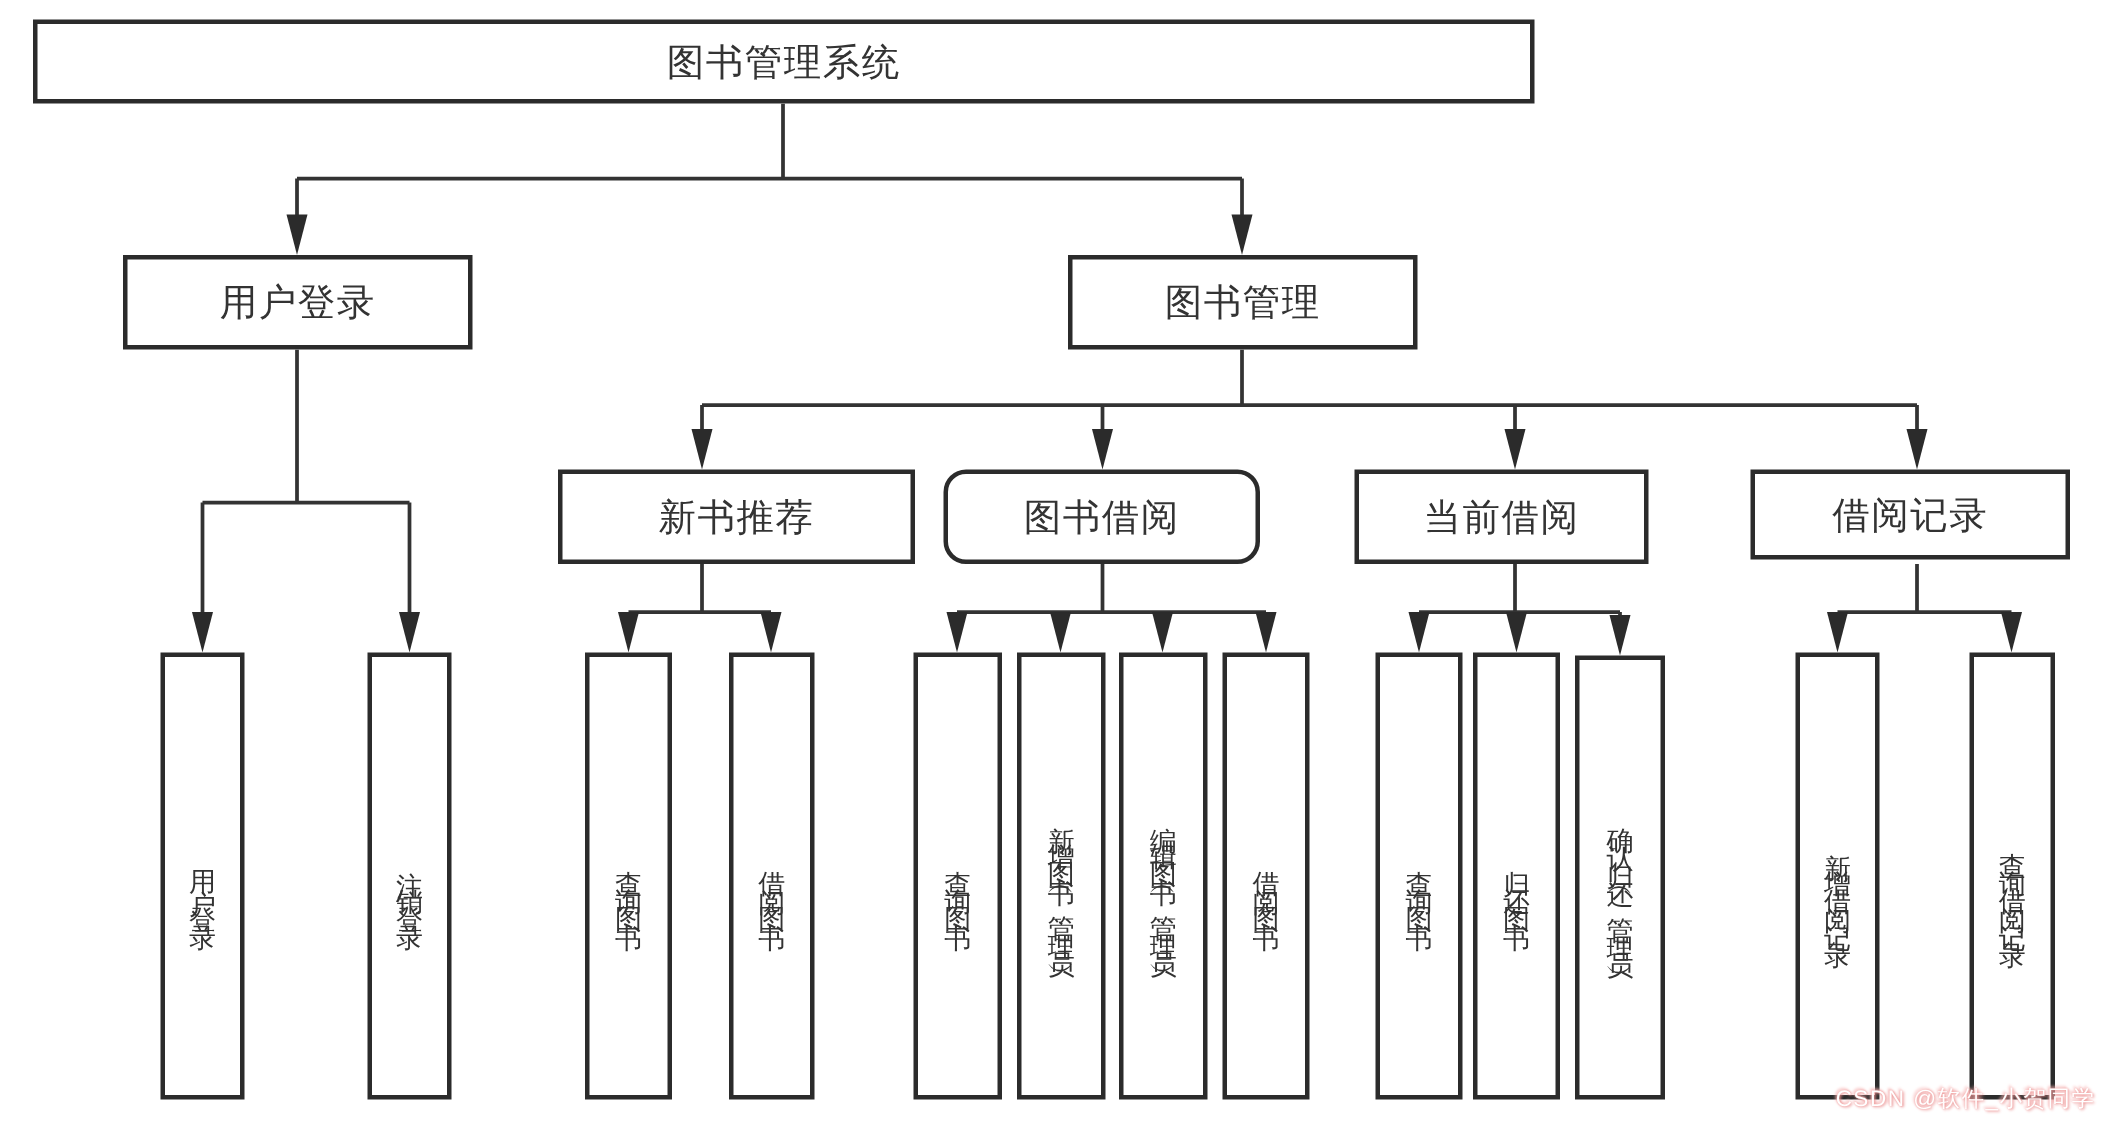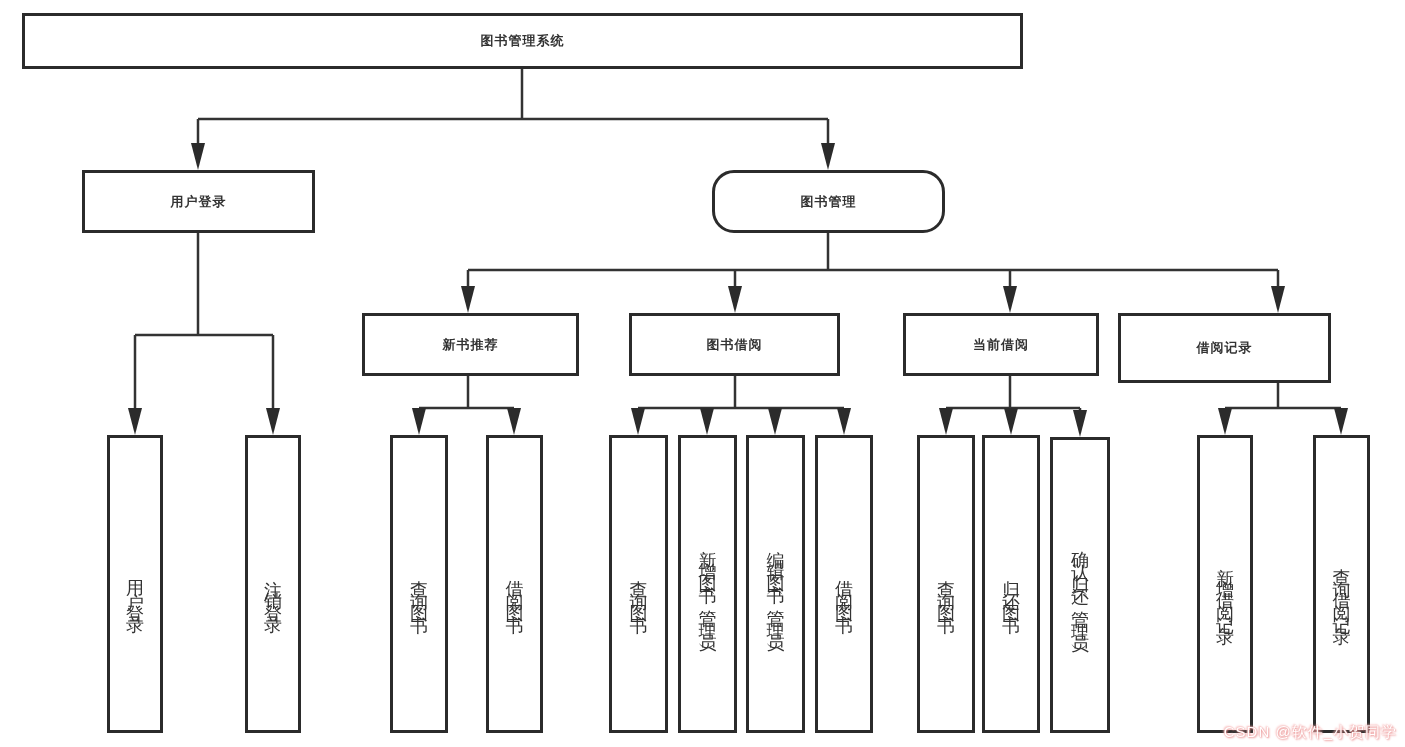--- a/index.html
+++ b/index.html
@@ -26,24 +26,23 @@
     position: absolute;
     box-sizing: border-box;
     border: 3px solid #2b2b2b;
     background: #ffffff;
     display: flex;
     align-items: center;
     justify-content: center;
     color: #333333;
   }
   .h-node {
-    font-size: 13px;
+    font-size: 25px;
     letter-spacing: 1px;
     white-space: nowrap;
-    font-weight: bold;
   }
   .v-node span {
     writing-mode: vertical-rl;
     text-orientation: mixed;
     font-size: 18px;
     letter-spacing: 12px;
     padding-top: 12px;
     line-height: 1;
     color: #333333;
   }
@@ -137,34 +136,34 @@
     </g>
   </svg>
 
   <div class="node h-node" style="left:22px; top:13px; width:1001px; height:56px;">
     <span>图书管理系统</span>
   </div>
 
   <div class="node h-node" style="left:82px; top:170px; width:233px; height:63px;">
     <span>用户登录</span>
   </div>
-  <div class="node h-node" style="left:712px; top:170px; width:233px; height:63px;border-radius:22px;">
+  <div class="node h-node" style="left:712px; top:170px; width:233px; height:63px;">
     <span>图书管理</span>
   </div>
 
-  <div class="node h-node" style="left:362px; top:313px; width:217px; height:63px;">
+  <div class="node h-node" style="left:372px; top:313px; width:238px; height:63px;">
     <span>新书推荐</span>
   </div>
-  <div class="node h-node" style="left:629px; top:313px; width:211px; height:63px;">
+  <div class="node h-node" style="left:629px; top:313px; width:211px; height:63px;border-radius:15px;">
     <span>图书借阅</span>
   </div>
   <div class="node h-node" style="left:903px; top:313px; width:196px; height:63px;">
     <span>当前借阅</span>
   </div>
-  <div class="node h-node" style="left:1118px; top:313px; width:213px; height:70px;">
+  <div class="node h-node" style="left:1167px; top:313px; width:213px; height:60px;">
     <span>借阅记录</span>
   </div>
 
   <div class="node v-node" style="left:107px; top:435px; width:56px; height:298px;">
     <span>用户登录</span>
   </div>
   <div class="node v-node" style="left:245px; top:435px; width:56px; height:298px;">
     <span>注销登录</span>
   </div>
 

